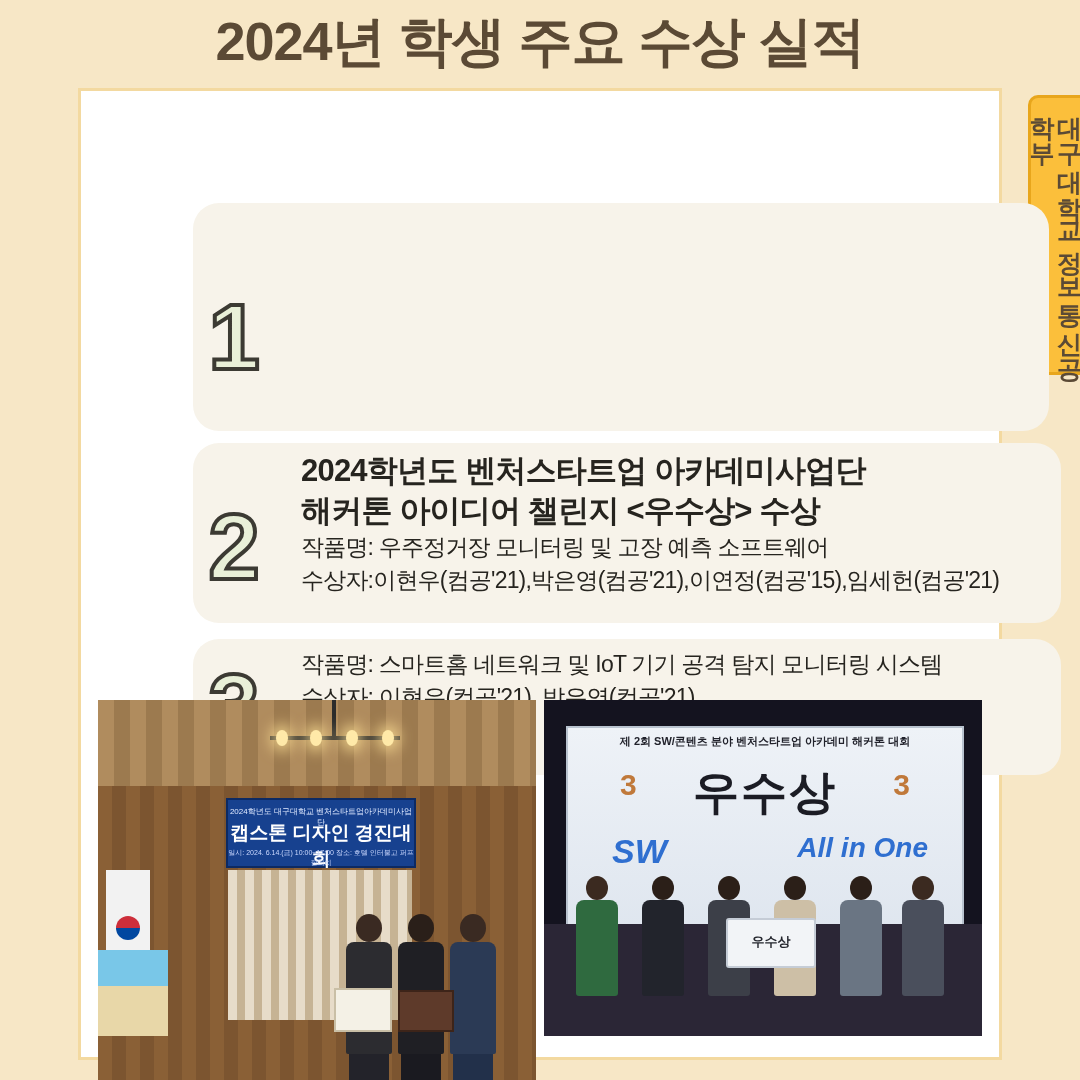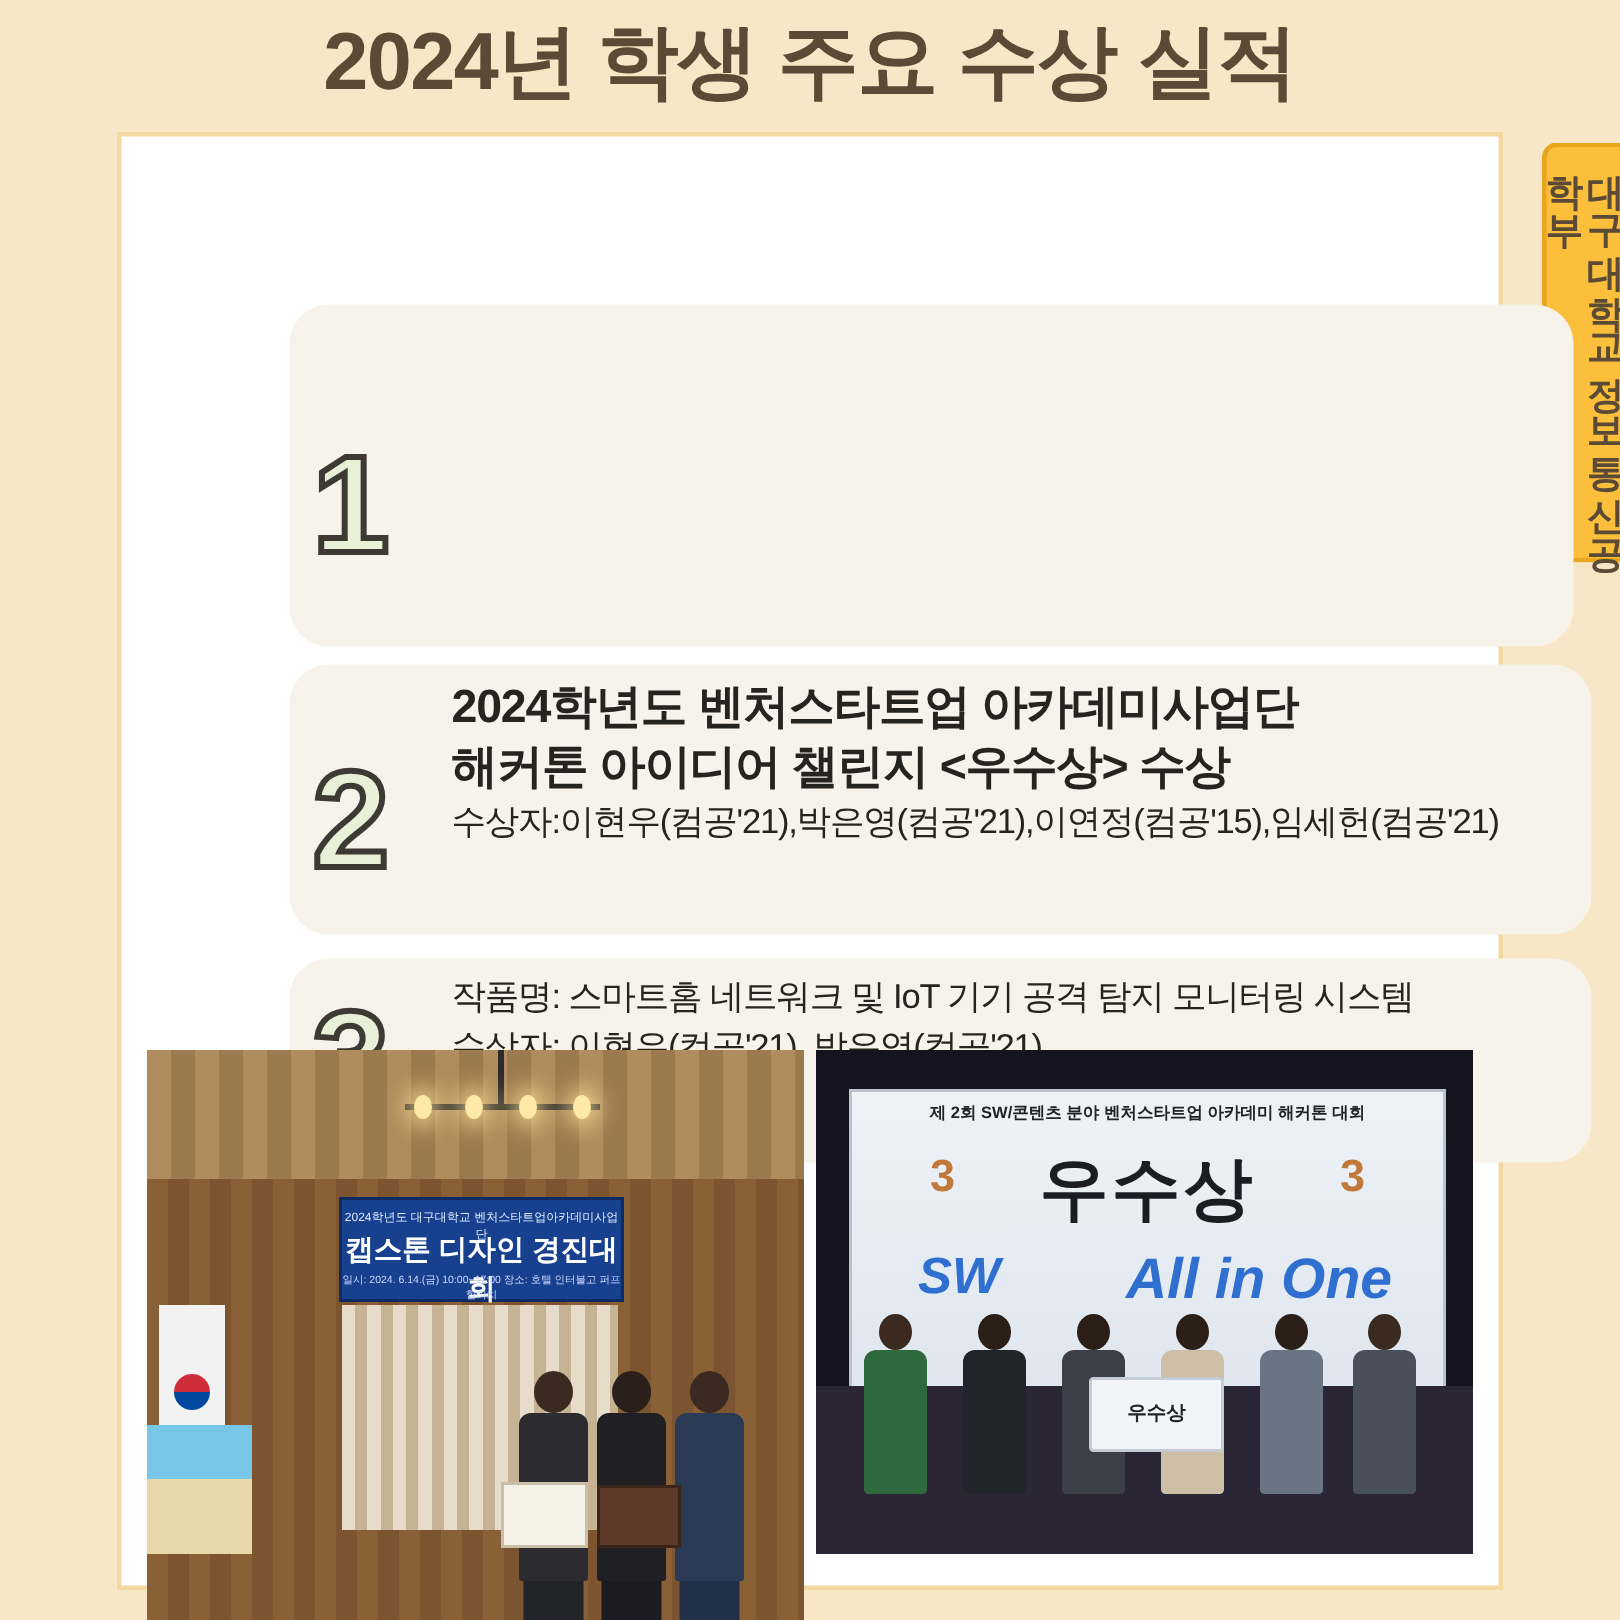--- a/index.html
+++ b/index.html
@@ -218,21 +218,21 @@
     position:absolute; left: 22px; top: 26px; width: 394px; height: 202px;
     background: linear-gradient(180deg,#eef2f7 0%, #dfe6ef 100%);
     border: 2px solid #b9c3cf;
   }
   .ss-top { position:absolute; top:6px; left:0; width:100%; text-align:center; font-size:11px; font-weight:700; color:#21222b; }
   .ss-main { position:absolute; top:34px; left:0; width:100%; text-align:center; font-size:46px; font-weight:900; color:#1b1c24; letter-spacing:2px;}
   .ss-laurel { position:absolute; top:40px; font-size:30px; color:#c0793a; font-weight:900; }
   .ss-laurel.left { left: 52px; }
   .ss-laurel.right { right: 52px; }
   .ss-sw { position:absolute; top: 104px; left: 44px; font-size: 34px; font-weight:900; color:#2f6fd0; font-style: italic;}
-  .ss-aio { position:absolute; top: 104px; right: 34px; font-size: 38px; font-weight:900; color:#2f6fd0; font-style: italic;}
+  .ss-aio { position:absolute; top: 104px; right: 34px; font-size: 28px; font-weight:900; color:#2f6fd0; font-style: italic;}
   .stage-floor { position:absolute; left:0; bottom:0; width:100%; height:112px; background:#2b2636; }
   .stage-people { position:absolute; left: 22px; bottom: 40px; width: 394px; height: 150px; }
   .sp { position:absolute; bottom:0; }
   .sp .h { width: 22px; height: 24px; border-radius:50%; margin:0 auto; }
   .sp .b { width: 42px; height: 96px; border-radius: 8px 8px 3px 3px; }
   .sp1 { left: 10px; }  .sp1 .h{background:#3b2a20;} .sp1 .b{background:#2f6a3f;}
   .sp2 { left: 76px; }  .sp2 .h{background:#2b1f18;} .sp2 .b{background:#22242c;}
   .sp3 { left: 142px; } .sp3 .h{background:#2b1f18;} .sp3 .b{background:#3c3f48;}
   .sp4 { left: 208px; } .sp4 .h{background:#2b1f18;} .sp4 .b{background:#cdbfa6;}
   .sp5 { left: 274px; } .sp5 .h{background:#2b1f18;} .sp5 .b{background:#6a7583;}
@@ -259,20 +259,21 @@
 
   <div class="item item1">
     <div class="num">1</div>
   </div>
 
   <div class="item item2">
     <div class="num">2</div>
     <div class="body">
       <div class="hl">2024학년도 벤처스타트업 아카데미사업단</div>
       <div class="hl">해커톤 아이디어 챌린지 &lt;우수상&gt; 수상</div>
+      <div class="small tight">작품명: 우주정거장 모니터링 및 고장 예측 소프트웨어</div>
       <div class="small tight">수상자:이현우(컴공'21),박은영(컴공'21),이연정(컴공'15),임세헌(컴공'21)</div>
     </div>
   </div>
 
   <div class="item item3">
     <div class="num">3</div>
     <div class="body">
       <div class="small tight">작품명: 스마트홈 네트워크 및 IoT 기기 공격 탐지 모니터링 시스템</div>
       <div class="small tight">수상자: 이현우(컴공'21), 박은영(컴공'21)</div>
     </div>

